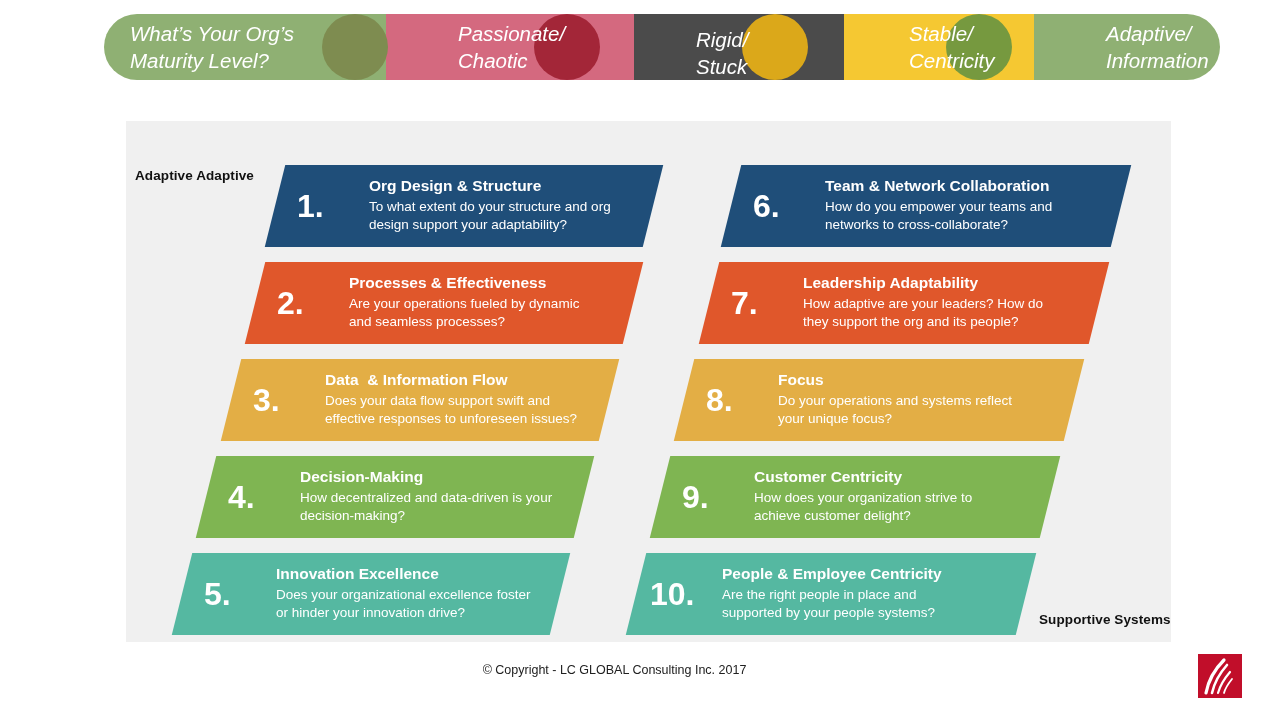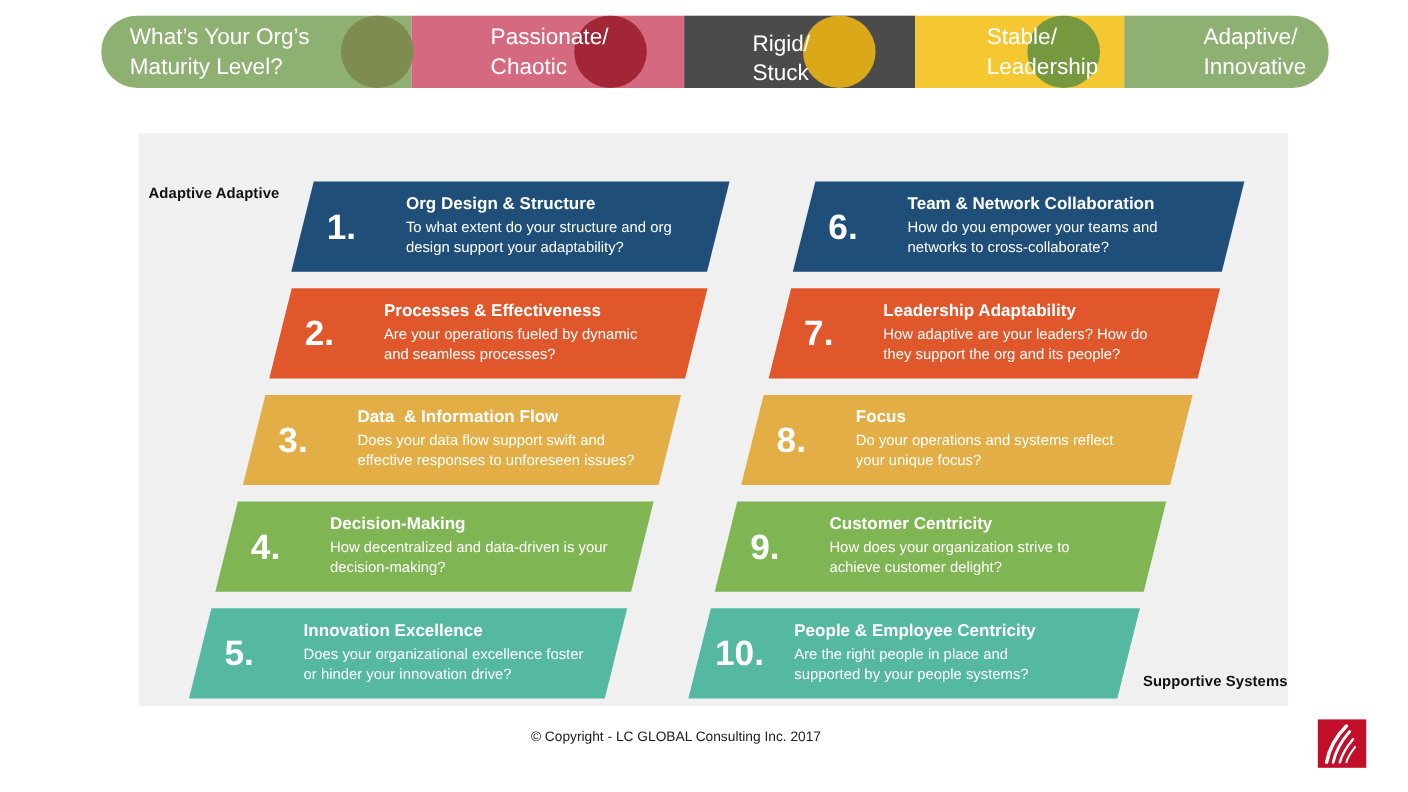--- a/index.html
+++ b/index.html
@@ -11,27 +11,28 @@
     height: 720px;
     background: #ffffff;
     font-family: "Liberation Sans", sans-serif;
     overflow: hidden;
     position: relative;
   }
 
   
   #maturity-banner {
     position: absolute;
-    left: 92px;
+    left: 104px;
     top: 14px;
     width: 1116px;
     height: 66px;
     border-radius: 33px;
     overflow: hidden;
     display: flex;
+    font-style: italic;
   }
   .band {
     position: relative;
     height: 100%;
     display: flex;
     align-items: center;
     box-sizing: border-box;
   }
   .band-label {
     position: relative;
@@ -213,26 +214,26 @@
 Chaotic</div>
   </div>
 
   <div class="band" id="band-rigid">
     <div class="band-label">Rigid/
 Stuck</div>
   </div>
 
   <div class="band" id="band-stable">
     <div class="band-label">Stable/
-Leadership</div>
+Centricity</div>
   </div>
 
   <div class="band" id="band-adaptive">
     <div class="band-label">Adaptive/
-Innovative</div>
+Information</div>
   </div>
 
   <div class="band-circle" id="circle-olive-1"></div>
   <div class="band-circle" id="circle-maroon"></div>
   <div class="band-circle" id="circle-gold"></div>
   <div class="band-circle" id="circle-olive-2"></div>
 </div>
 
 <div id="content-panel"></div>
 

